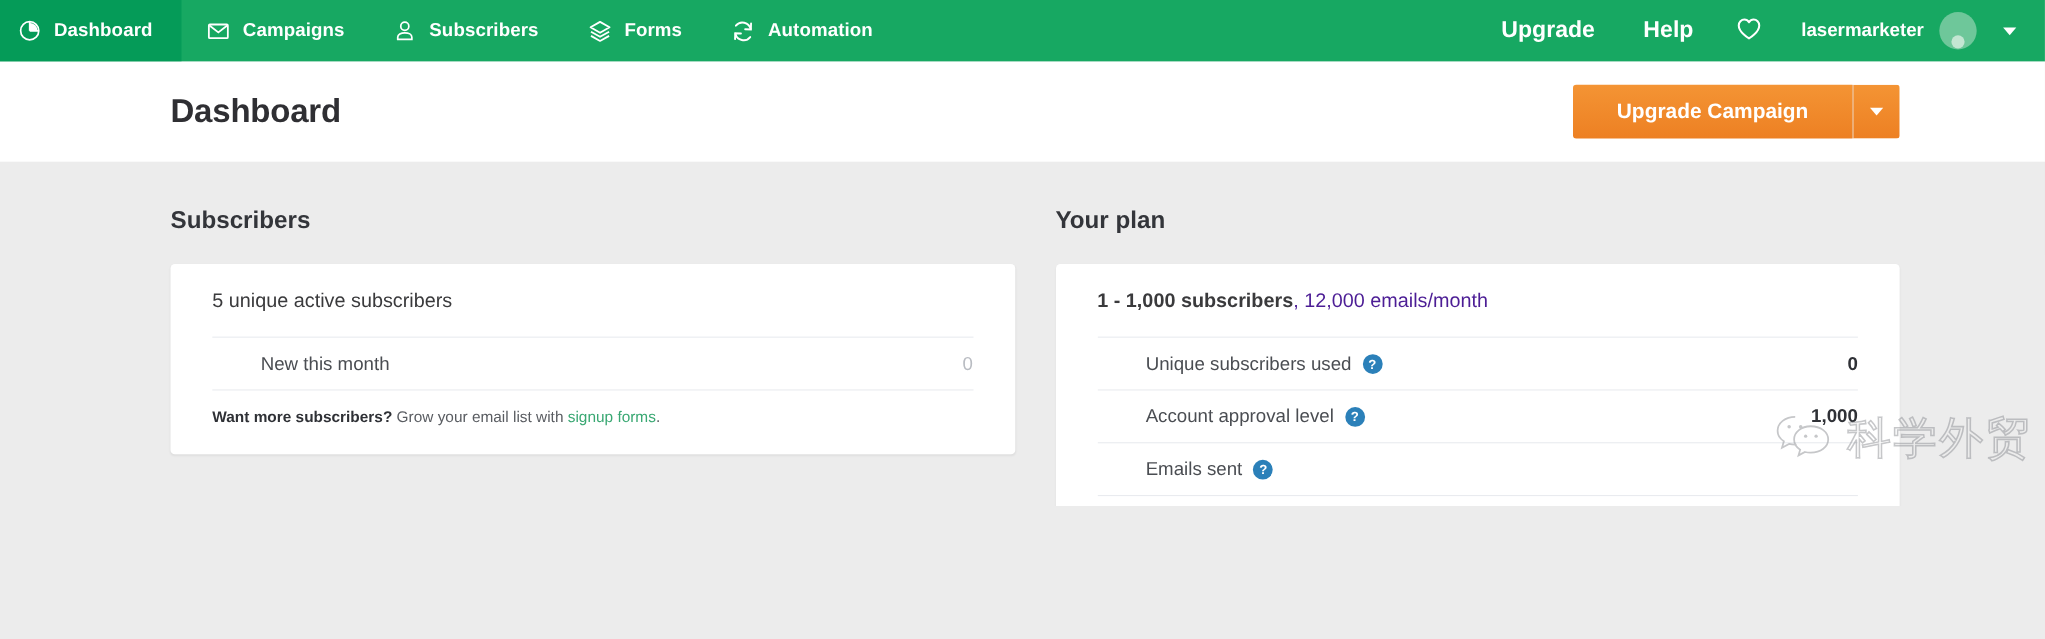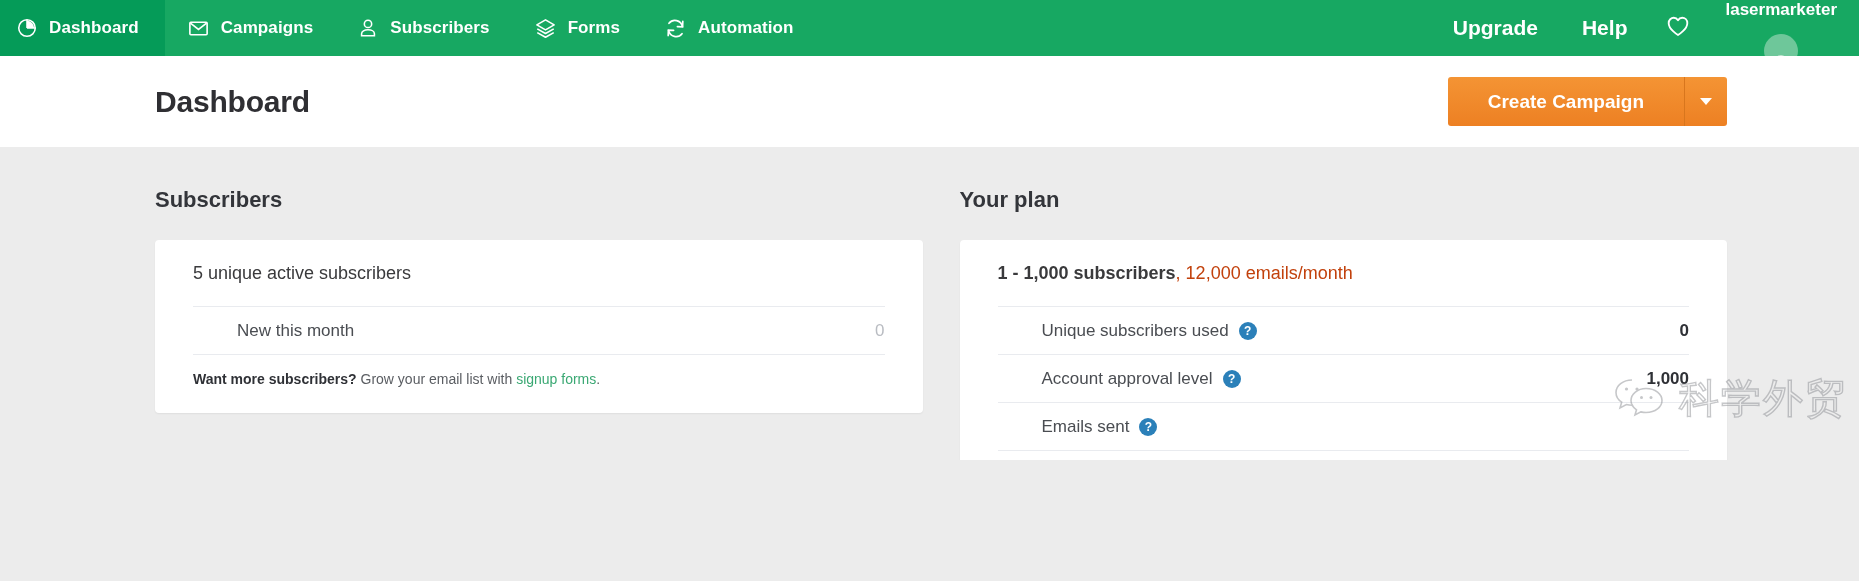--- a/index.html
+++ b/index.html
@@ -57,21 +57,20 @@
     align-items: center;
     padding: 0 16px;
     cursor: pointer;
   }
   .user-block {
     display: flex;
     align-items: center;
     gap: 14px;
     padding: 0 6px 0 18px;
     cursor: pointer;
-    flex-direction: column;
   }
   .user-name { color: #fff; font-size: 17px; font-weight: bold; white-space: nowrap; }
   .avatar {
     width: 34px; height: 34px; border-radius: 50%;
     background: #6ec79a;
     display: flex; align-items: flex-end; justify-content: center;
     overflow: hidden;
     flex: 0 0 auto;
   }
   .avatar .head {
@@ -155,21 +154,21 @@
     box-shadow: 0 1px 2px rgba(0,0,0,0.06);
   }
   .card-head {
     font-size: 18px;
     color: #3a3a3c;
     padding-bottom: 22px;
     border-bottom: 1px solid #e9ebef;
     white-space: nowrap;
   }
   .card-head b { font-weight: bold; }
-  .card-head .reg { font-weight: normal; color: #c2410c; }
+  .card-head .reg { font-weight: normal; color: #4c1d95; }
   .row {
     display: flex;
     align-items: center;
     justify-content: space-between;
     padding: 14px 0 13px 0;
     border-bottom: 1px solid #e9ebef;
     font-size: 17px;
     color: #4a4d52;
   }
   .row-label { display: flex; align-items: center; gap: 10px; margin-left: 44px; }
@@ -298,21 +297,21 @@
           <span class="head"></span>
         </span>
         <span class="caret-down"></span>
       </div>
     </div>
   </div>
 
   <div class="page-header">
     <div class="page-title">Dashboard</div>
     <div class="header-actions">
-      <button class="btn-primary">Create Campaign</button>
+      <button class="btn-primary">Upgrade Campaign</button>
       <button class="btn-split">
         <span class="tri"></span>
       </button>
     </div>
   </div>
 
   <div class="main">
 
     <div class="col">
       <div class="section-title">Subscribers</div>

